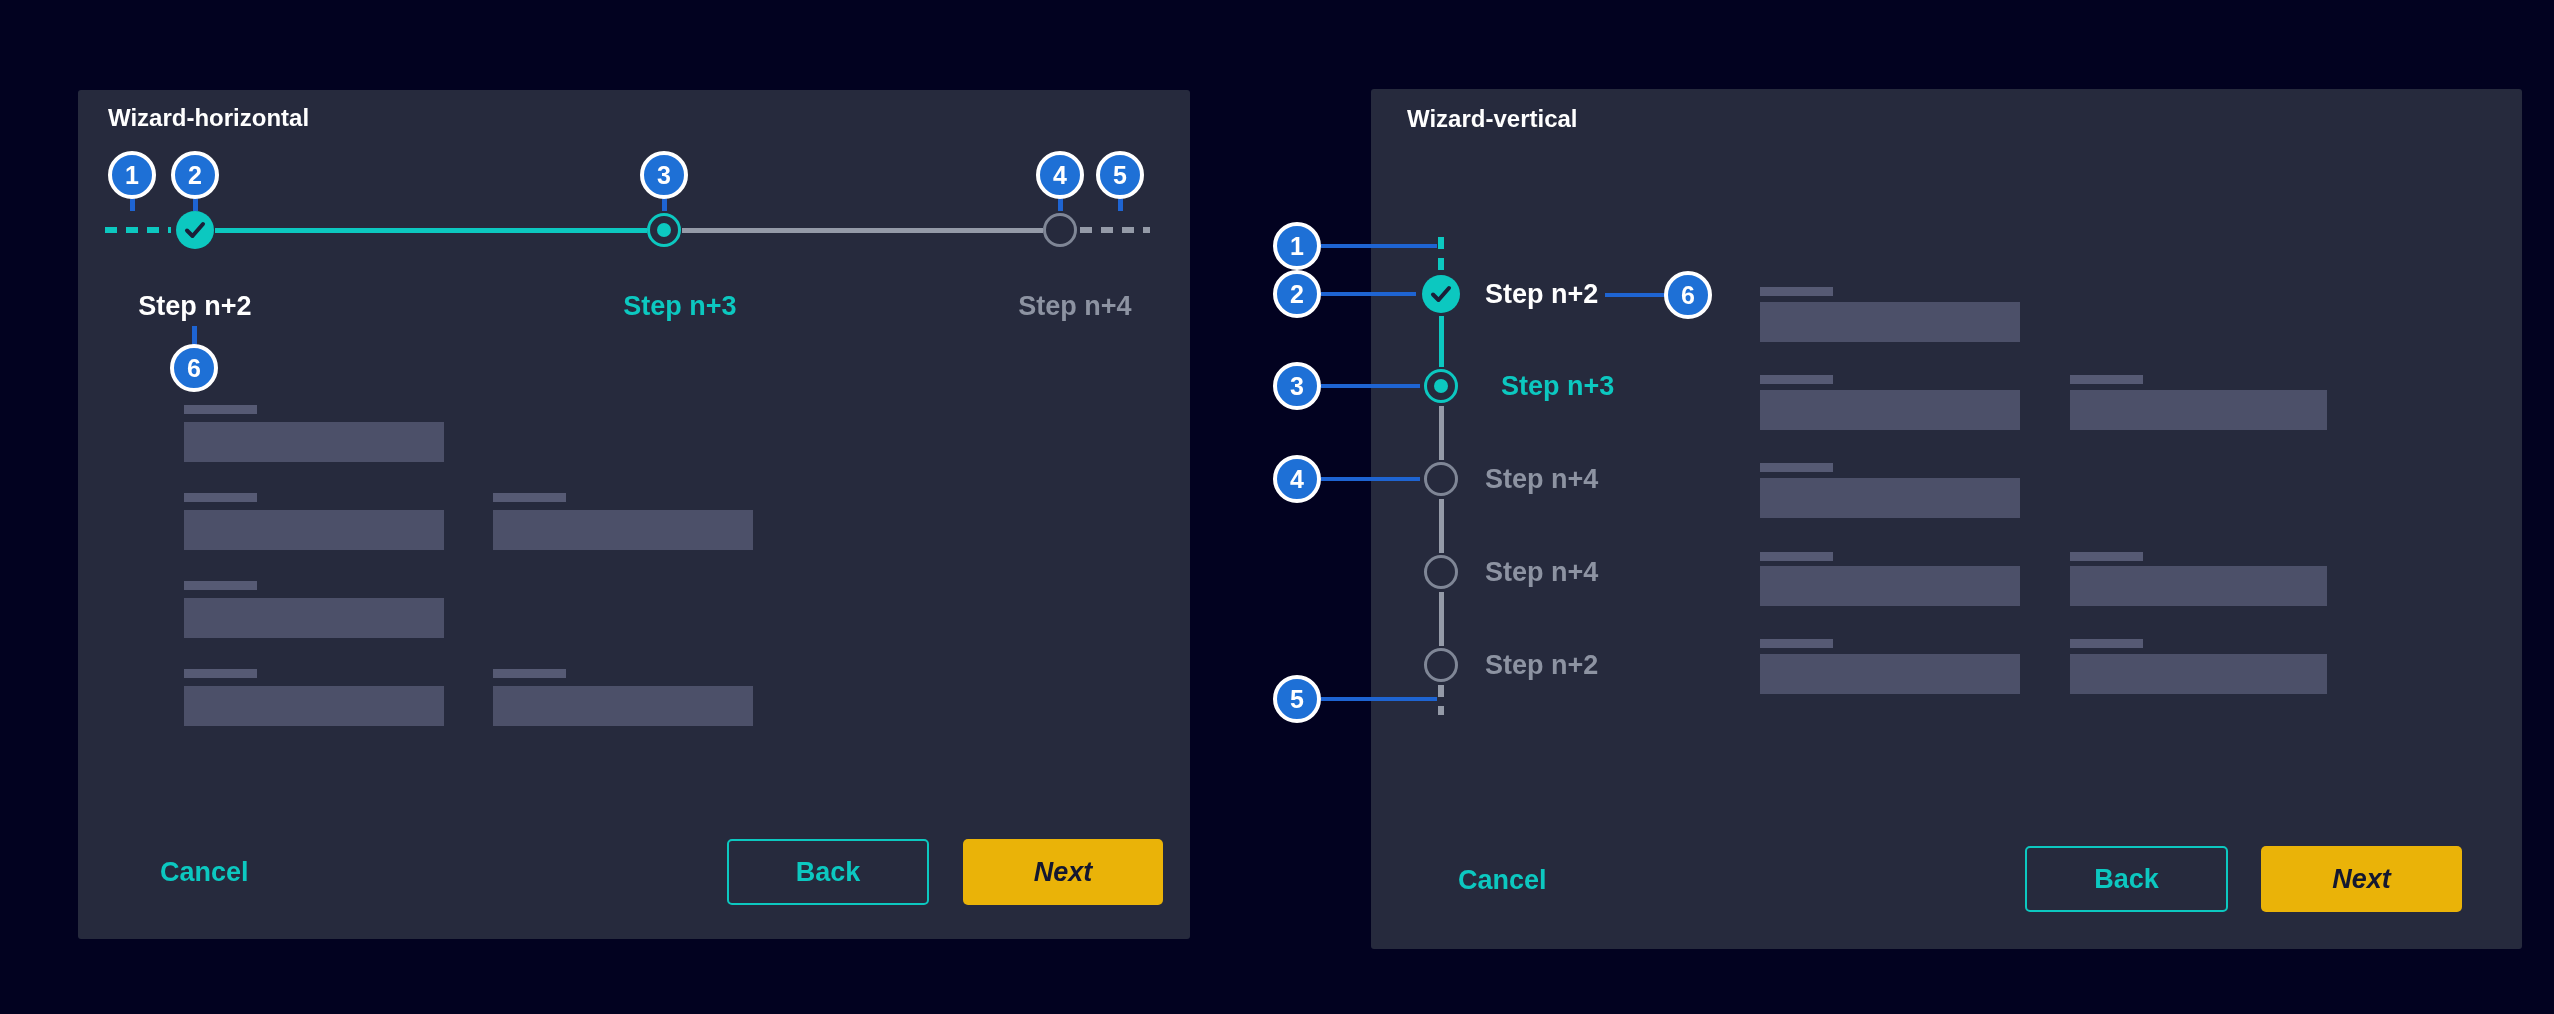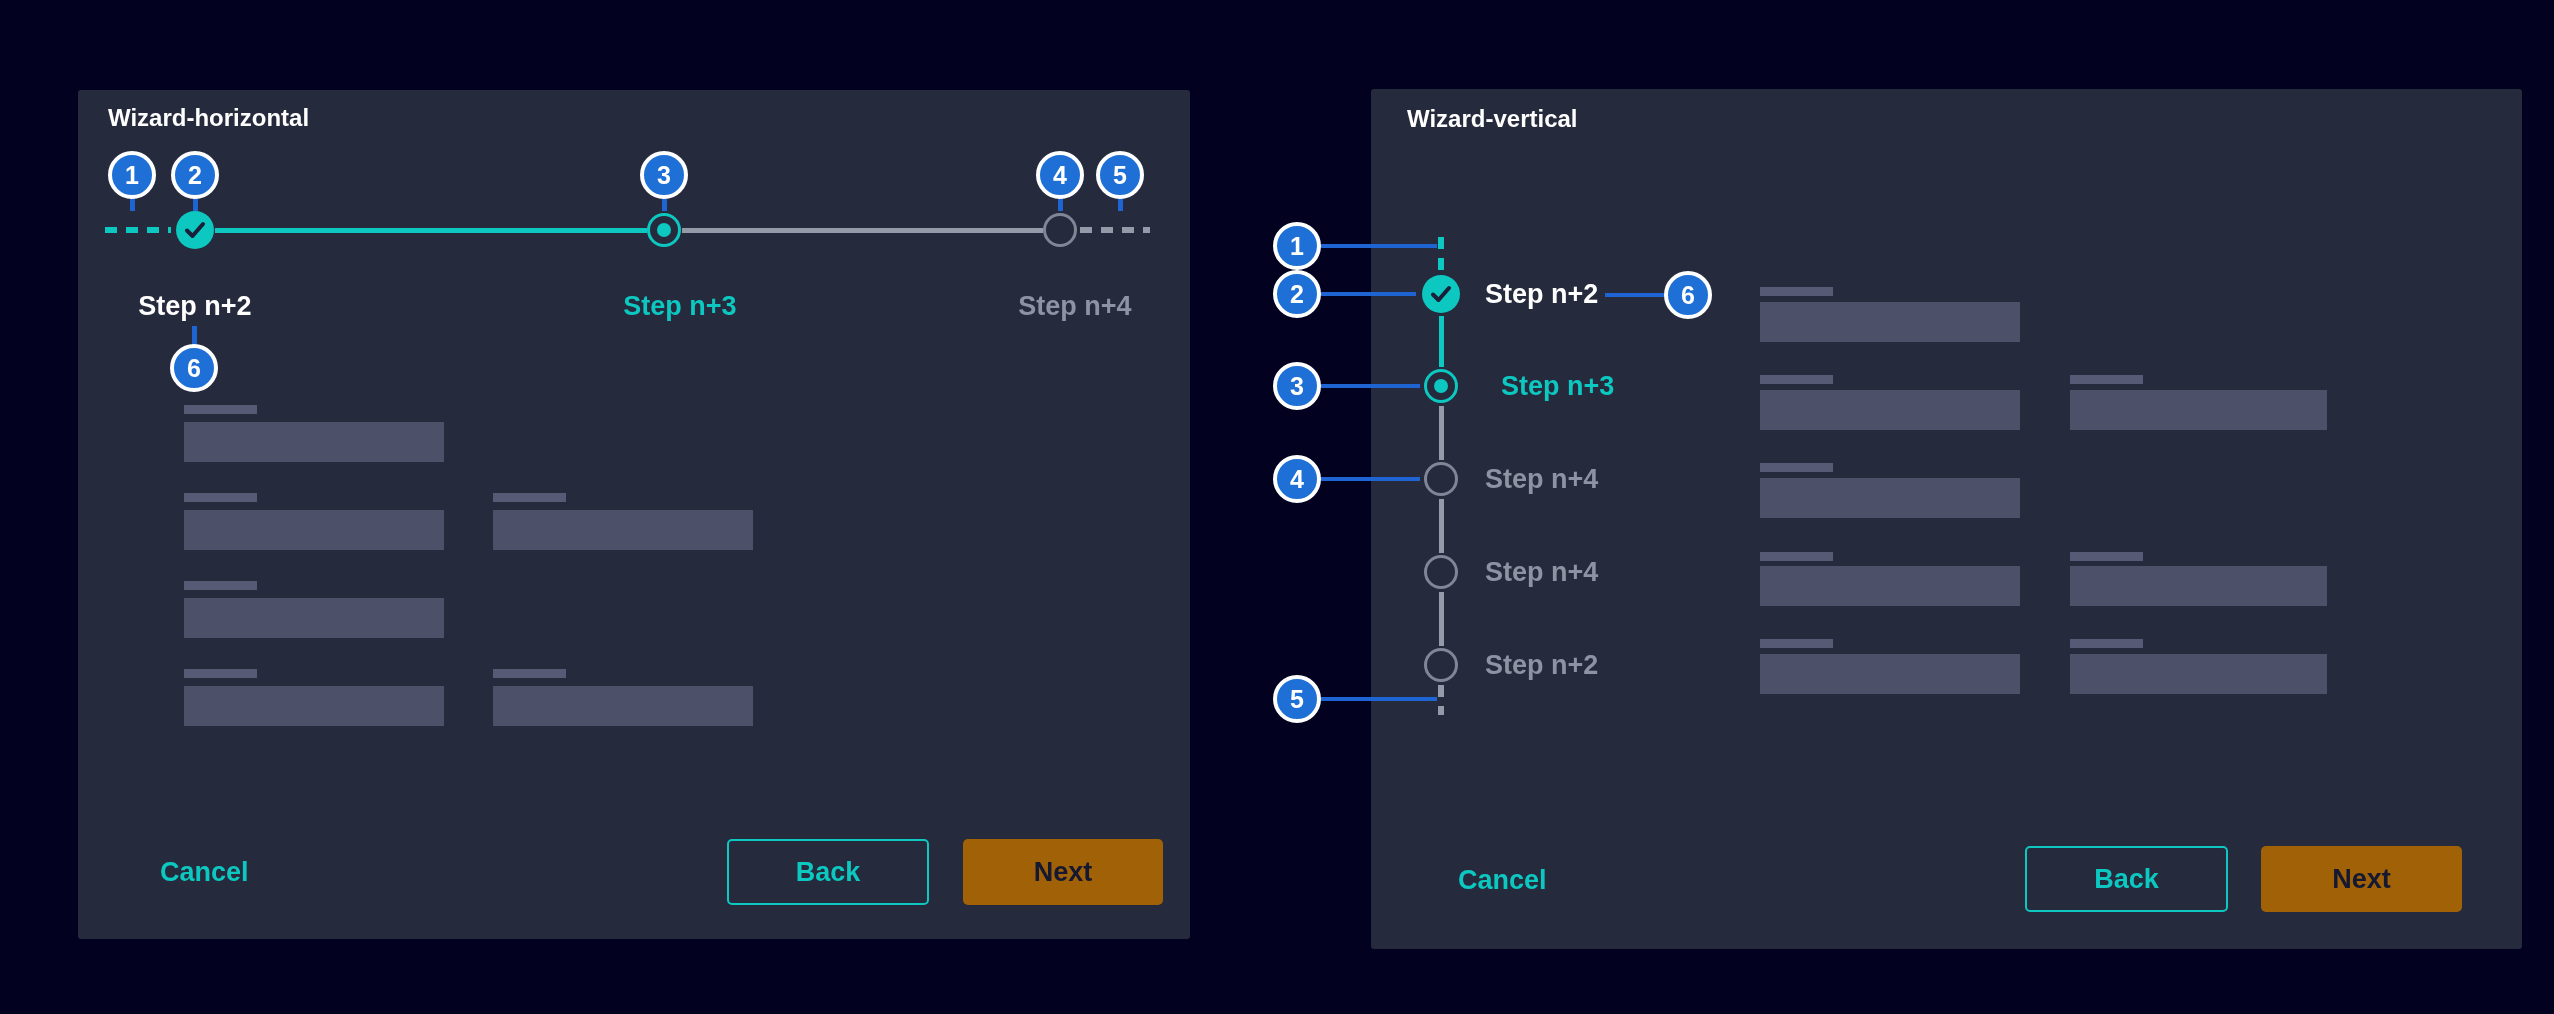--- a/index.html
+++ b/index.html
@@ -44,21 +44,21 @@
 
   
   .skl-label{position:absolute;width:73px;height:9px;background:#565a74;}
   .skl-input{position:absolute;width:260px;height:40px;background:#4c5069;}
 
   
   .link{position:absolute;color:#0cc8c0;font-size:27px;font-weight:700;line-height:28px;cursor:pointer;}
   .btn{position:absolute;box-sizing:border-box;display:flex;align-items:center;justify-content:center;
     font-size:27px;font-weight:700;border-radius:5px;cursor:pointer;}
   .btn-back{border:2px solid #0cc8c0;color:#0cc8c0;background:transparent;}
-  .btn-next{background:#a16207;color:#141830;}
+  .btn-next{background:#eab308;color:#141830;font-style:italic;}
 </style>
 </head>
 <body>
 
 <div class="panel" style="left:78px;top:90px;width:1112px;height:849px;">
 
   <div class="panel-title" style="left:30px;top:11px;">Wizard-horizontal</div>
 
   <div class="badge" style="left:30px;top:61px;">1</div>
   <div class="badge" style="left:93px;top:61px;">2</div>

